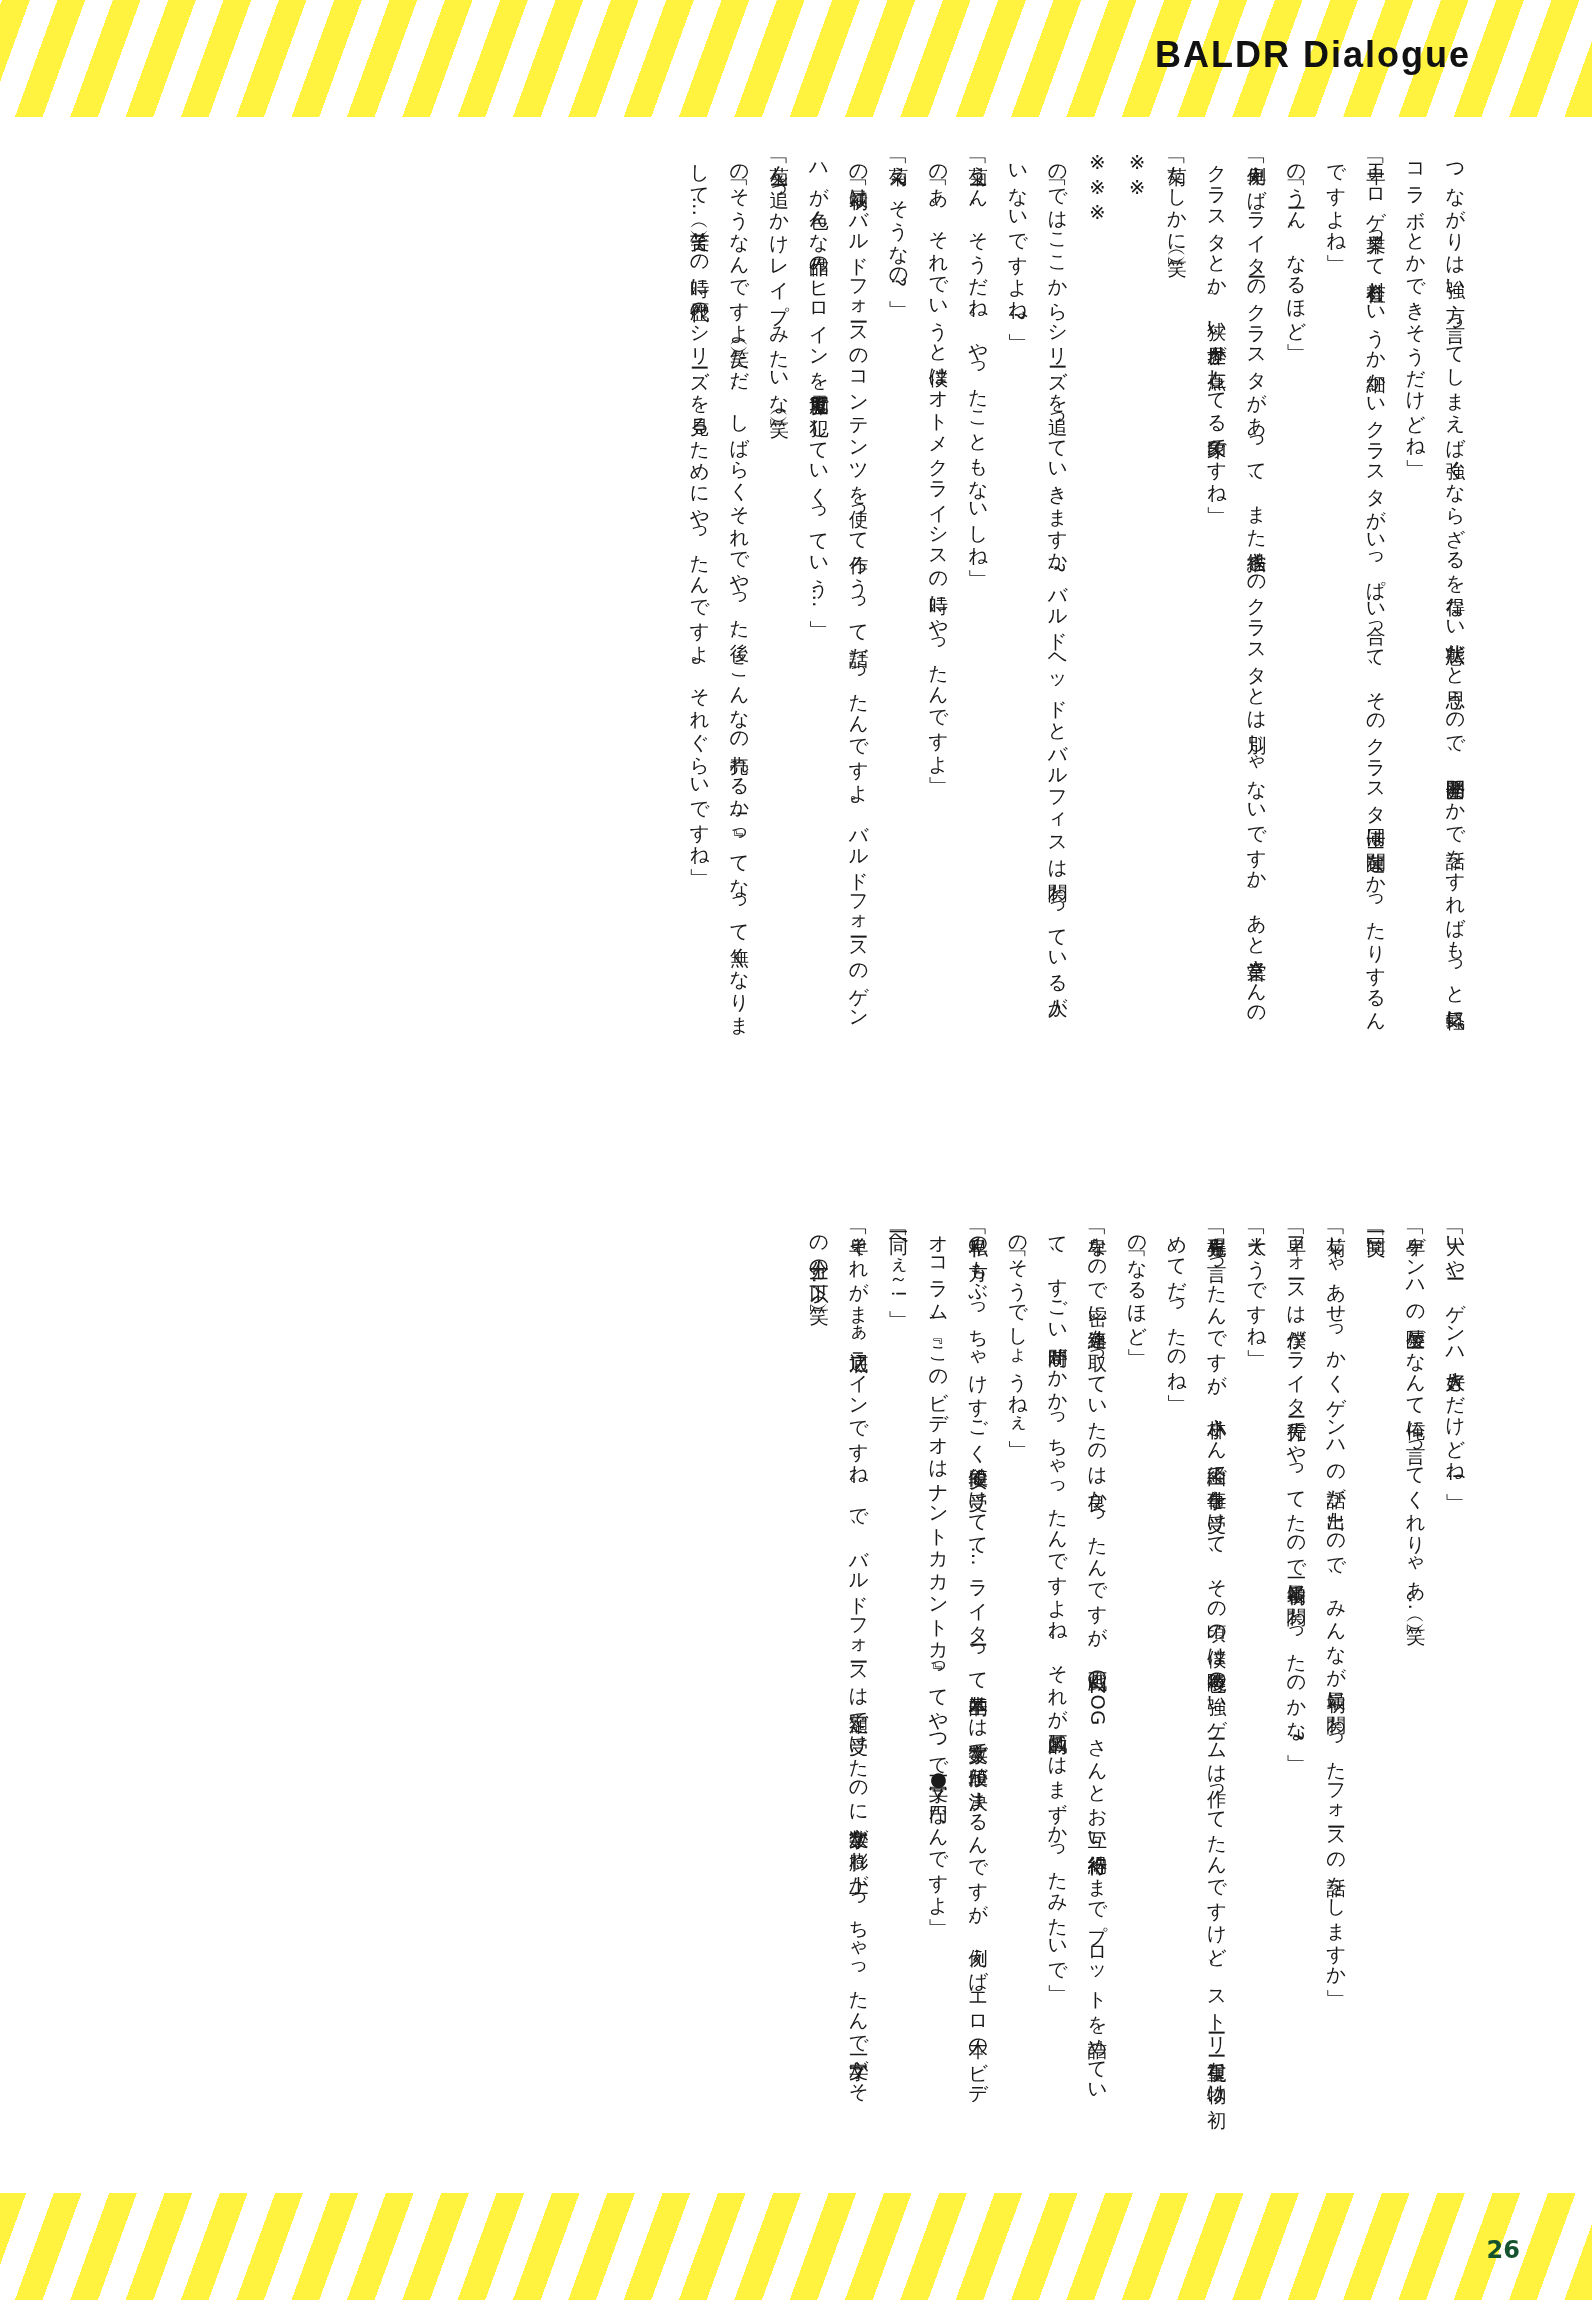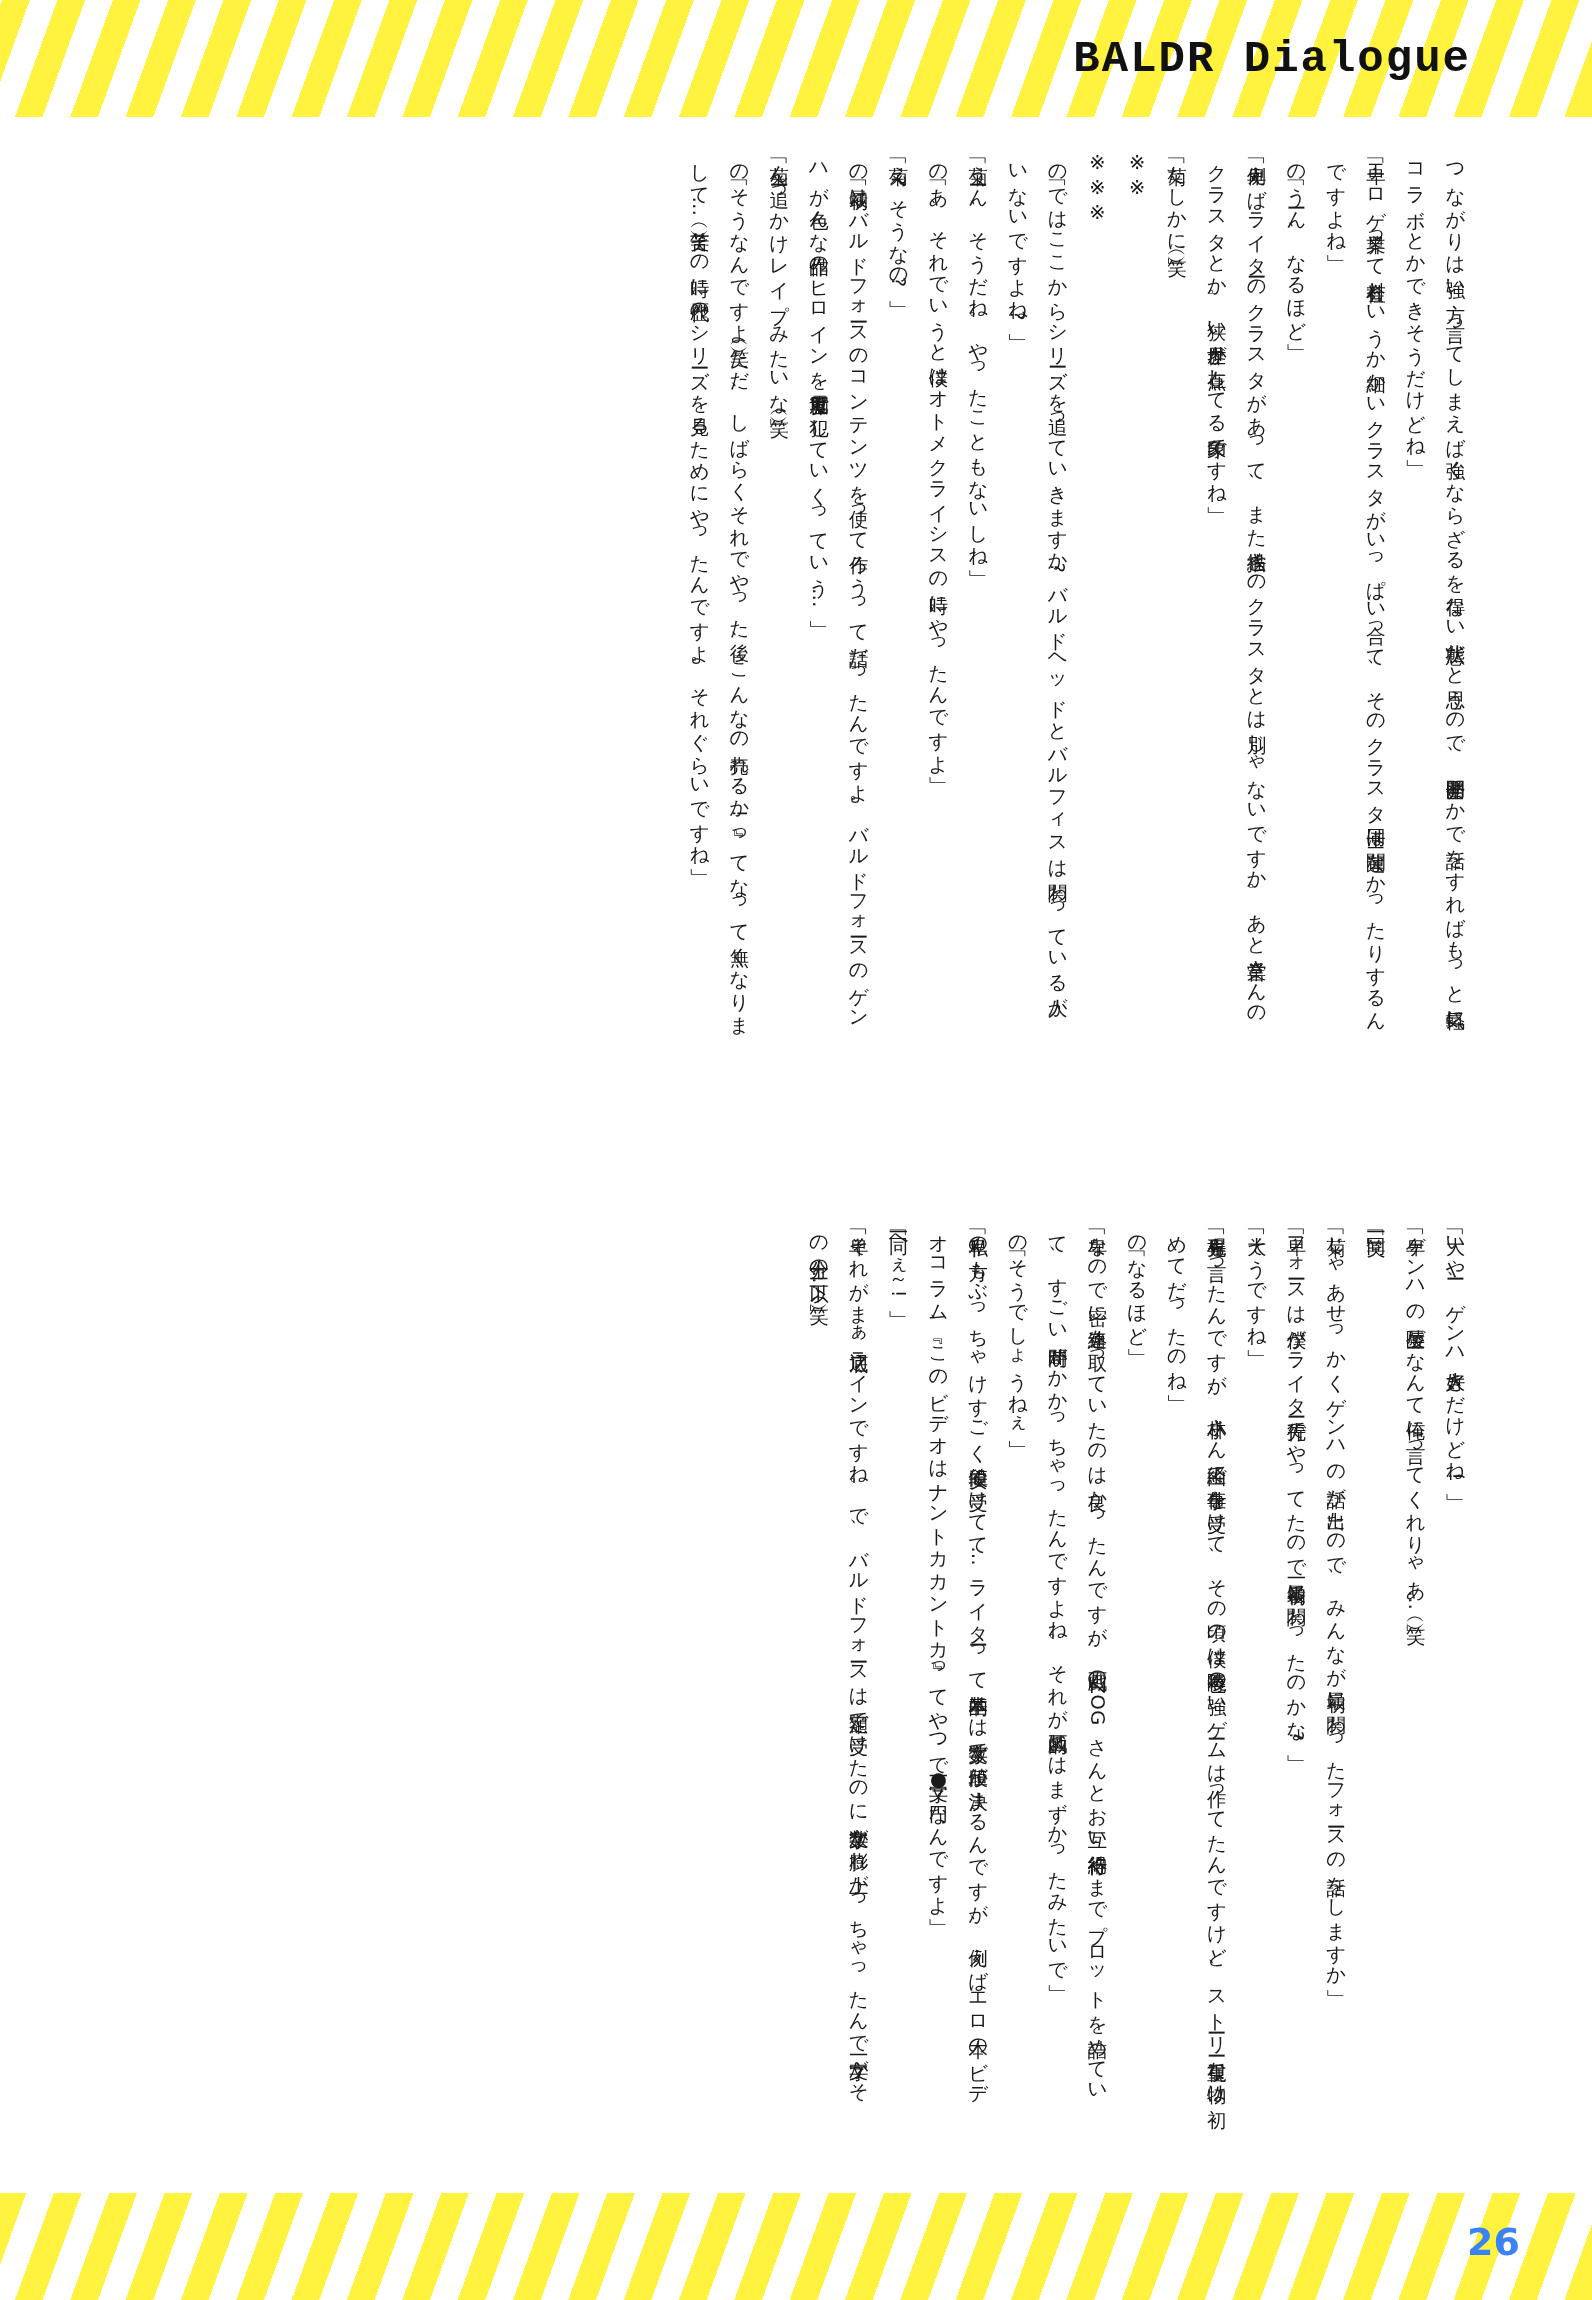--- a/index.html
+++ b/index.html
@@ -35,38 +35,38 @@
   .stripe-bottom {
     bottom: 0;
     height: 107px;
   }
 
   
   .doc-title {
     position: absolute;
     top: 34px;
     right: 121px;
-    font-family: Liberation Mono, monospace;
+    font-family: Liberation Sans, sans-serif;
     font-weight: bold;
-    font-size: 44px;
+    font-size: 36px;
     letter-spacing: 2px;
     color: #111111;
     z-index: 5;
     white-space: nowrap;
   }
 
   
   .page-number {
     position: absolute;
     right: 72px;
     bottom: 36px;
     font-family: "DejaVu Sans", sans-serif;
-    font-size: 38px;
+    font-size: 24px;
     font-weight: bold;
-    color: #3b82f6;
+    color: #14532d;
     z-index: 6;
   }
 
   
   .column-block {
     position: absolute;
     writing-mode: vertical-rl;
     text-orientation: mixed;
     font-family: "DejaVu Sans", sans-serif;
     font-size: 19.4px;

